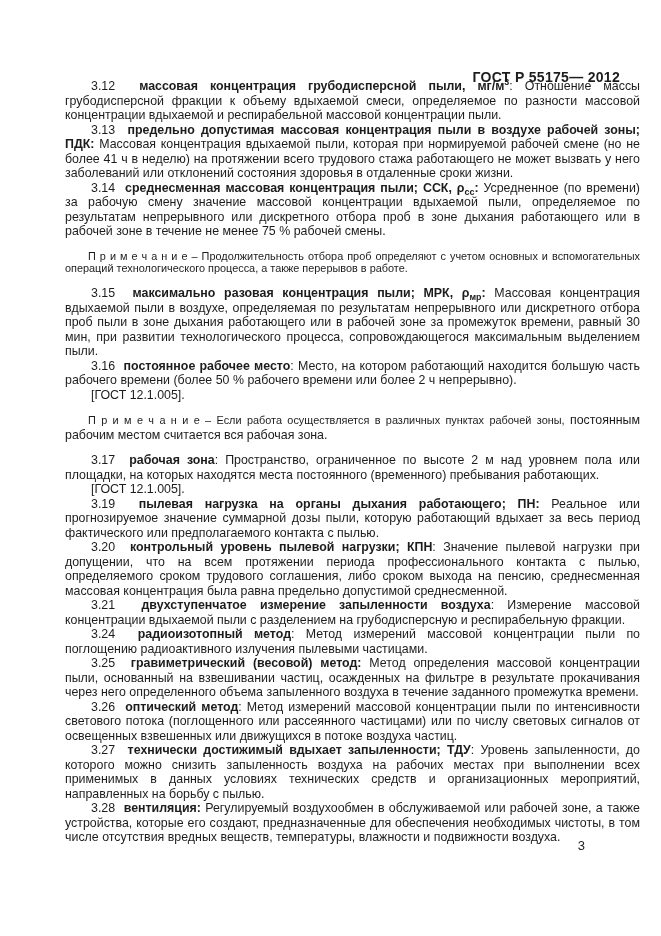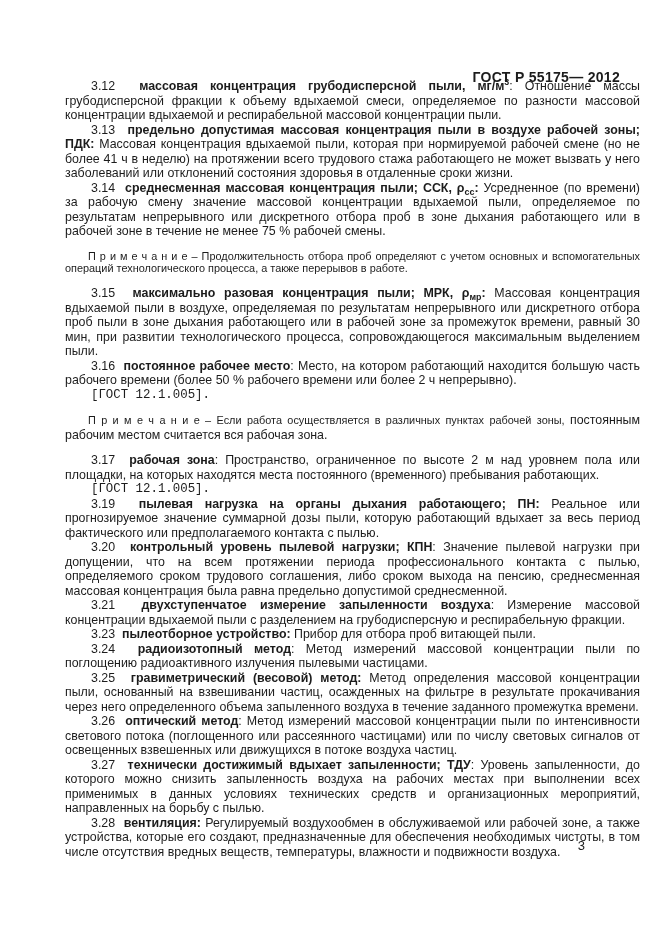--- a/index.html
+++ b/index.html
@@ -27,21 +27,21 @@
     position: absolute;
     left: 65px;
     top: 79px;
     width: 575px;
     font-size: 12.4px;
     line-height: 14.5px;
     text-align: justify;
   }
   .body-text p { margin: 0; padding: 0; }
   p.para { text-indent: 26px; }
-  p.ref  { text-indent: 26px; font-family: Liberation Mono, monospace; }
+  p.ref  { text-indent: 26px; }
   p.note {
     font-size: 10.9px;
     line-height: 12.9px;
     margin: 11px 0;
     text-indent: 23px;
   }
   .b  { font-weight: bold; }
   .lg { font-size: 12.4px; line-height: 14.5px; }
   sup, sub { line-height: 0; font-size: 0.72em; }
   .page-number {
@@ -64,21 +64,20 @@
       <p class="note"><span>П р и м е ч а н и е  – Продолжительность отбора проб определяют с учетом основных и вспомогательных операций технологического процесса, а также перерывов в работе.</span></p>
       <p class="para"><span>3.15&nbsp; </span><span class="b">максимально разовая концентрация пыли; МРК, ρ</span><sub class="b">мр</sub><span class="b">:</span><span> Массовая концентрация вдыхаемой пыли в воздухе, определяемая по результатам непрерывного или дискретного отбора проб пыли в зоне дыхания работающего или в рабочей зоне за промежуток времени, равный 30 мин, при развитии технологического процесса, сопровождающегося максимальным выделением пыли.</span></p>
       <p class="para"><span>3.16&nbsp; </span><span class="b">постоянное рабочее место</span><span>: Место, на котором работающий находится большую часть рабочего времени (более 50 % рабочего времени или более 2 ч непрерывно).</span></p>
       <p class="ref"><span>[ГОСТ 12.1.005].</span></p>
       <p class="note"><span>П р и м е ч а н и е – Если работа осуществляется в различных пунктах рабочей зоны, </span><span class="lg">постоянным рабочим местом считается вся рабочая зона.</span></p>
       <p class="para"><span>3.17&nbsp; </span><span class="b">рабочая зона</span><span>: Пространство, ограниченное по высоте 2 м над уровнем пола или площадки, на которых находятся места постоянного (временного) пребывания работающих.</span></p>
       <p class="ref"><span>[ГОСТ 12.1.005].</span></p>
       <p class="para"><span>3.19&nbsp; </span><span class="b">пылевая нагрузка на органы дыхания работающего; ПН:</span><span> Реальное или прогнозируемое значение суммарной дозы пыли, которую работающий вдыхает за весь период фактического или предполагаемого контакта с пылью.</span></p>
       <p class="para"><span>3.20&nbsp; </span><span class="b">контрольный уровень пылевой нагрузки; КПН</span><span>: Значение пылевой нагрузки при допущении, что на всем протяжении периода профессионального контакта с пылью, определяемого сроком трудового соглашения, либо сроком выхода на пенсию, среднесменная массовая концентрация была равна предельно допустимой среднесменной.</span></p>
       <p class="para"><span>3.21&nbsp; </span><span class="b">двухступенчатое измерение запыленности воздуха</span><span>: Измерение массовой концентрации вдыхаемой пыли с разделением на грубодисперсную и респирабельную фракции.</span></p>
-      <p class="para"><span>3.23&nbsp; </span><span class="b">пылеотборное устройство:</span><span> Прибор для отбора проб витающей пыли.</span></p>
       <p class="para"><span>3.24&nbsp; </span><span class="b">радиоизотопный метод</span><span>: Метод измерений массовой концентрации пыли по поглощению радиоактивного излучения пылевыми частицами.</span></p>
       <p class="para"><span>3.25&nbsp; </span><span class="b">гравиметрический (весовой) метод:</span><span> Метод определения массовой концентрации пыли, основанный на взвешивании частиц, осажденных на фильтре в результате прокачивания через него определенного объема запыленного воздуха в течение заданного промежутка времени.</span></p>
       <p class="para"><span>3.26&nbsp; </span><span class="b">оптический метод</span><span>: Метод измерений массовой концентрации пыли по интенсивности светового потока (поглощенного или рассеянного частицами) или по числу световых сигналов от освещенных взвешенных или движущихся в потоке воздуха частиц.</span></p>
       <p class="para"><span>3.27&nbsp; </span><span class="b">технически достижимый вдыхает запыленности; ТДУ</span><span>: Уровень запыленности, до которого можно снизить запыленность воздуха на рабочих местах при выполнении всех применимых в данных условиях технических средств и организационных мероприятий, направленных на борьбу с пылью.</span></p>
       <p class="para"><span>3.28&nbsp; </span><span class="b">вентиляция:</span><span> Регулируемый воздухообмен в обслуживаемой или рабочей зоне, а также устройства, которые его создают, предназначенные для обеспечения необходимых чистоты, в том числе отсутствия вредных веществ, температуры, влажности и подвижности воздуха.</span></p>
     </div>
 
   <div class="page-number">3</div>
 </div>
 

